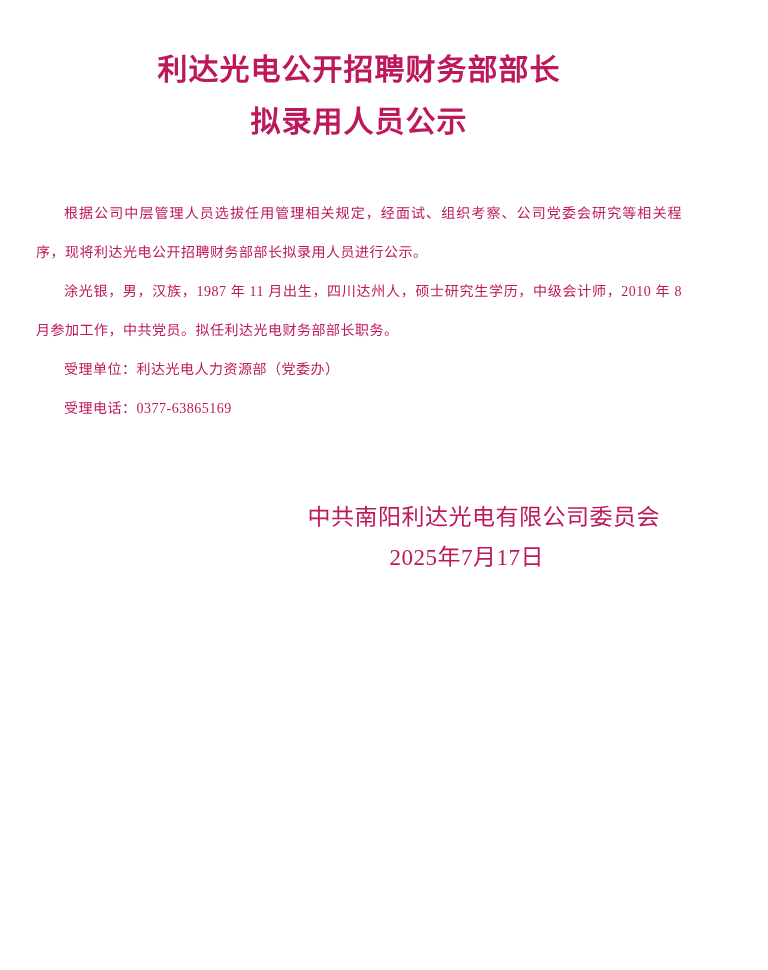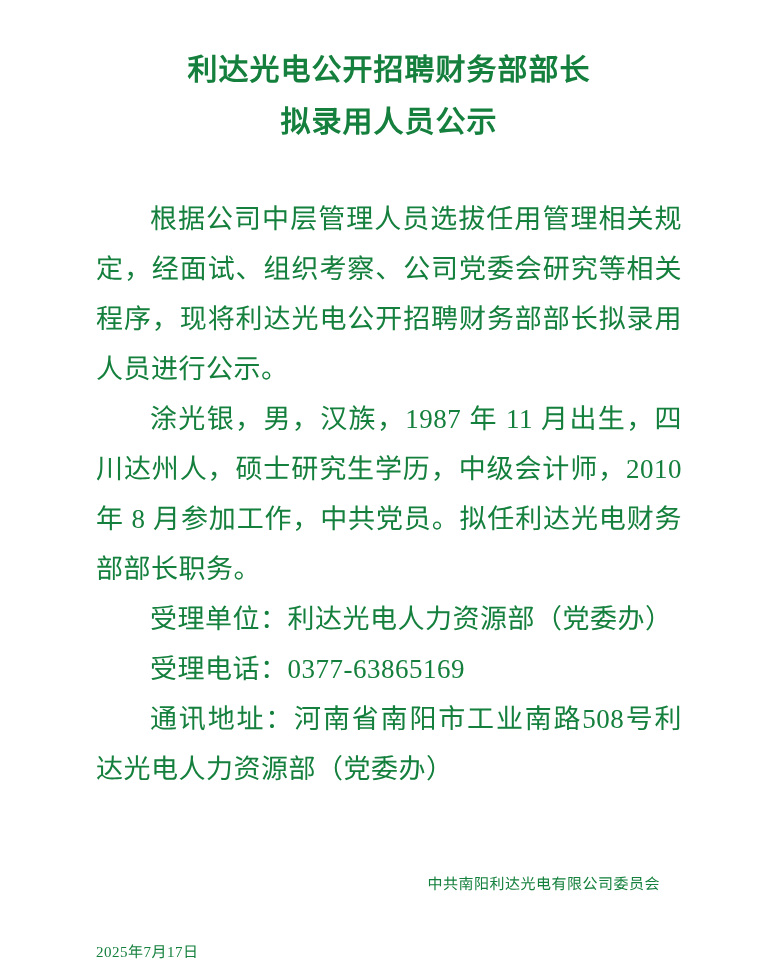--- a/index.html
+++ b/index.html
@@ -8,57 +8,57 @@
     padding: 0;
     background: #ffffff;
   }
   .page {
     position: relative;
     width: 768px;
     height: 970px;
     margin: 0 auto;
     box-sizing: border-box;
     background: #ffffff;
-    color: #15803d;
-    padding: 44px 86px 0 96px;
+    color: #be185d;
+    padding: 44px 86px 0 36px;
     overflow: hidden;
     font-family: "Liberation Serif", "DejaVu Serif", serif;
   }
   .doc-title {
     margin: 0 0 46px 0;
     font-size: 30px;
     font-weight: 700;
     line-height: 52px;
     text-align: center;
     letter-spacing: 1px;
   }
   .title-line { display: block; }
   .doc-body p {
     margin: 0;
-    font-size: 27px;
-    line-height: 50px;
+    font-size: 14px;
+    line-height: 39px;
     text-align: justify;
     text-indent: 2em;
     letter-spacing: 0.5px;
     word-break: break-all;
   }
   .candidate-name { font-weight: 400; }
   .signature-block {
     margin-top: 70px;
-    font-size: 15px;
+    font-size: 23px;
     line-height: 40px;
     letter-spacing: 0.5px;
   }
   .sign-org {
     text-align: right;
     padding-right: 22px;
   }
   .sign-date {
+    text-align: right;
     padding-right: 138px;
-    margin-top: 28px;
   }
 </style>
 </head>
 <body>
 
 <div class="page">
 
   <h1 class="doc-title">
     <span class="title-line">利达光电公开招聘财务部部长</span>
     <span class="title-line">拟录用人员公示</span>
@@ -69,21 +69,20 @@
 
     <p><span class="candidate-name">涂光银</span><span>，男，汉族，1987 年 11 月出生，四川达州人，硕士研究生学历，中级会计师，2010 年 8 月参加工作，中共党员。拟任利达光电财务部部长职务。</span></p>
 
 
 
     <p>受理单位：利达光电人力资源部（党委办）</p>
 
     <p>受理电话：0377-63865169</p>
 
 
-    <p>通讯地址：河南省南阳市工业南路508号利达光电人力资源部（党委办）</p>
 
   </div>
 
   <div class="signature-block">
     <div class="sign-org">中共南阳利达光电有限公司委员会</div>
     <div class="sign-date">2025年7月17日</div>
   </div>
 
 </div>
 

